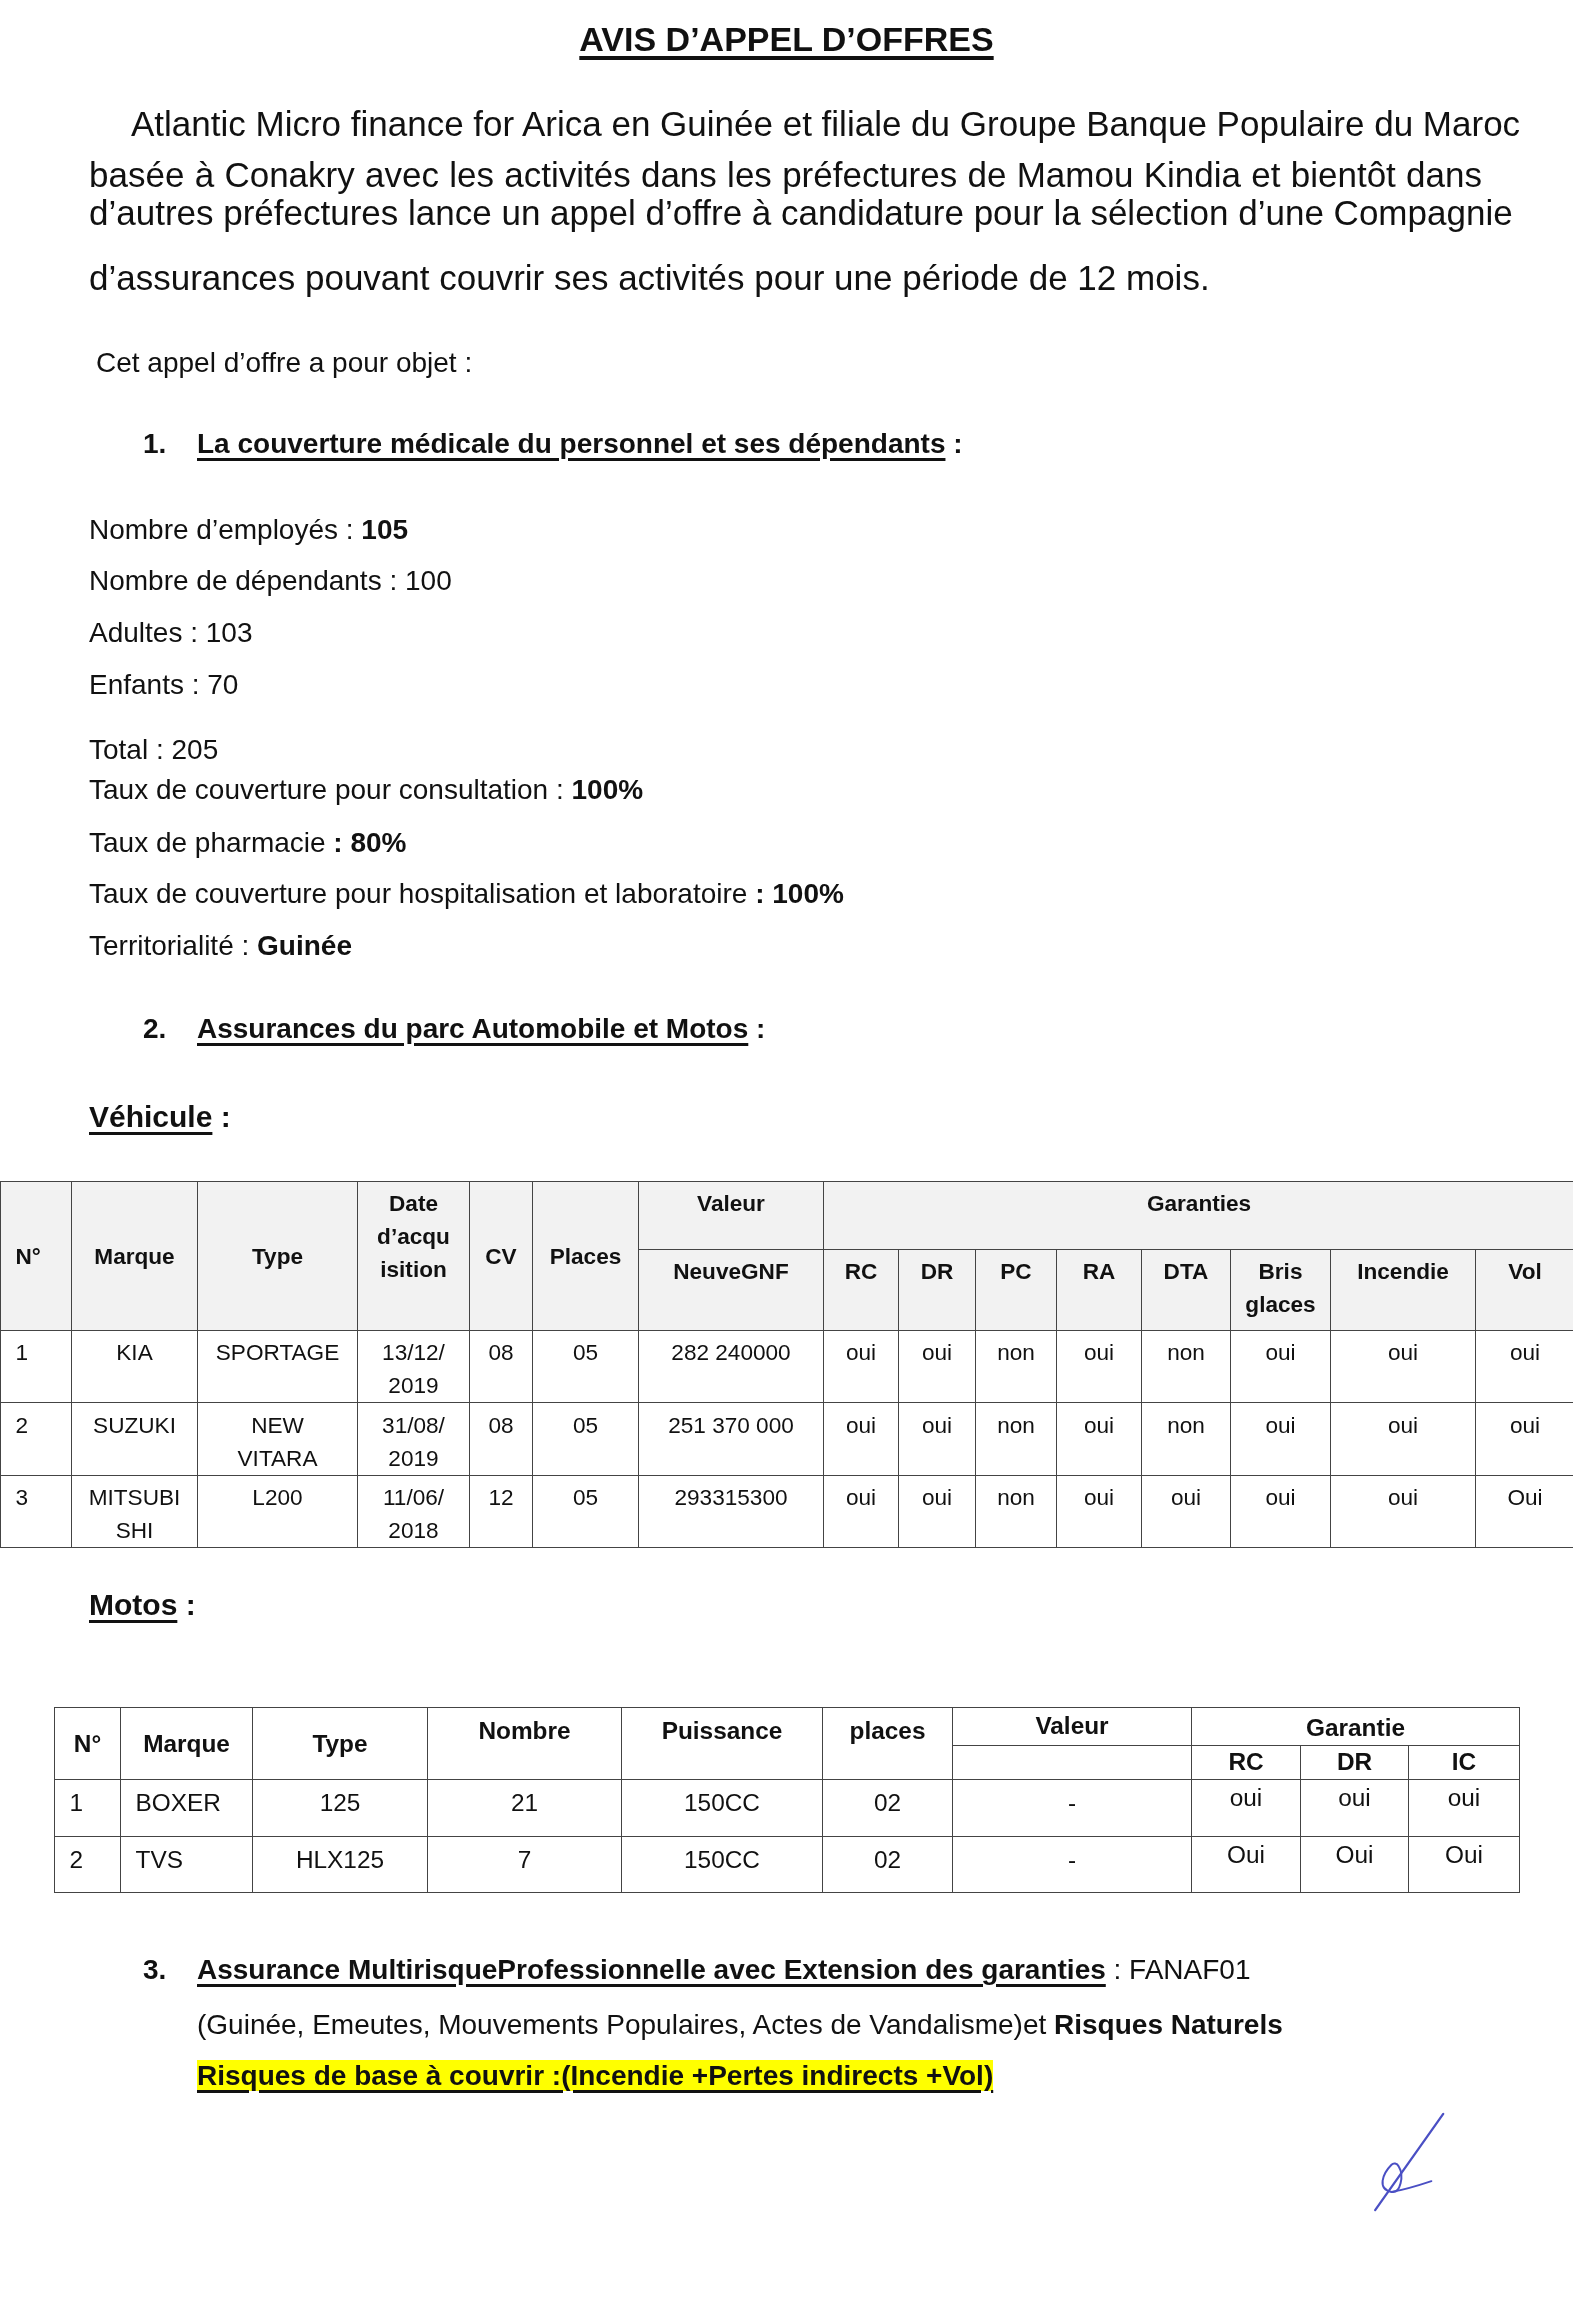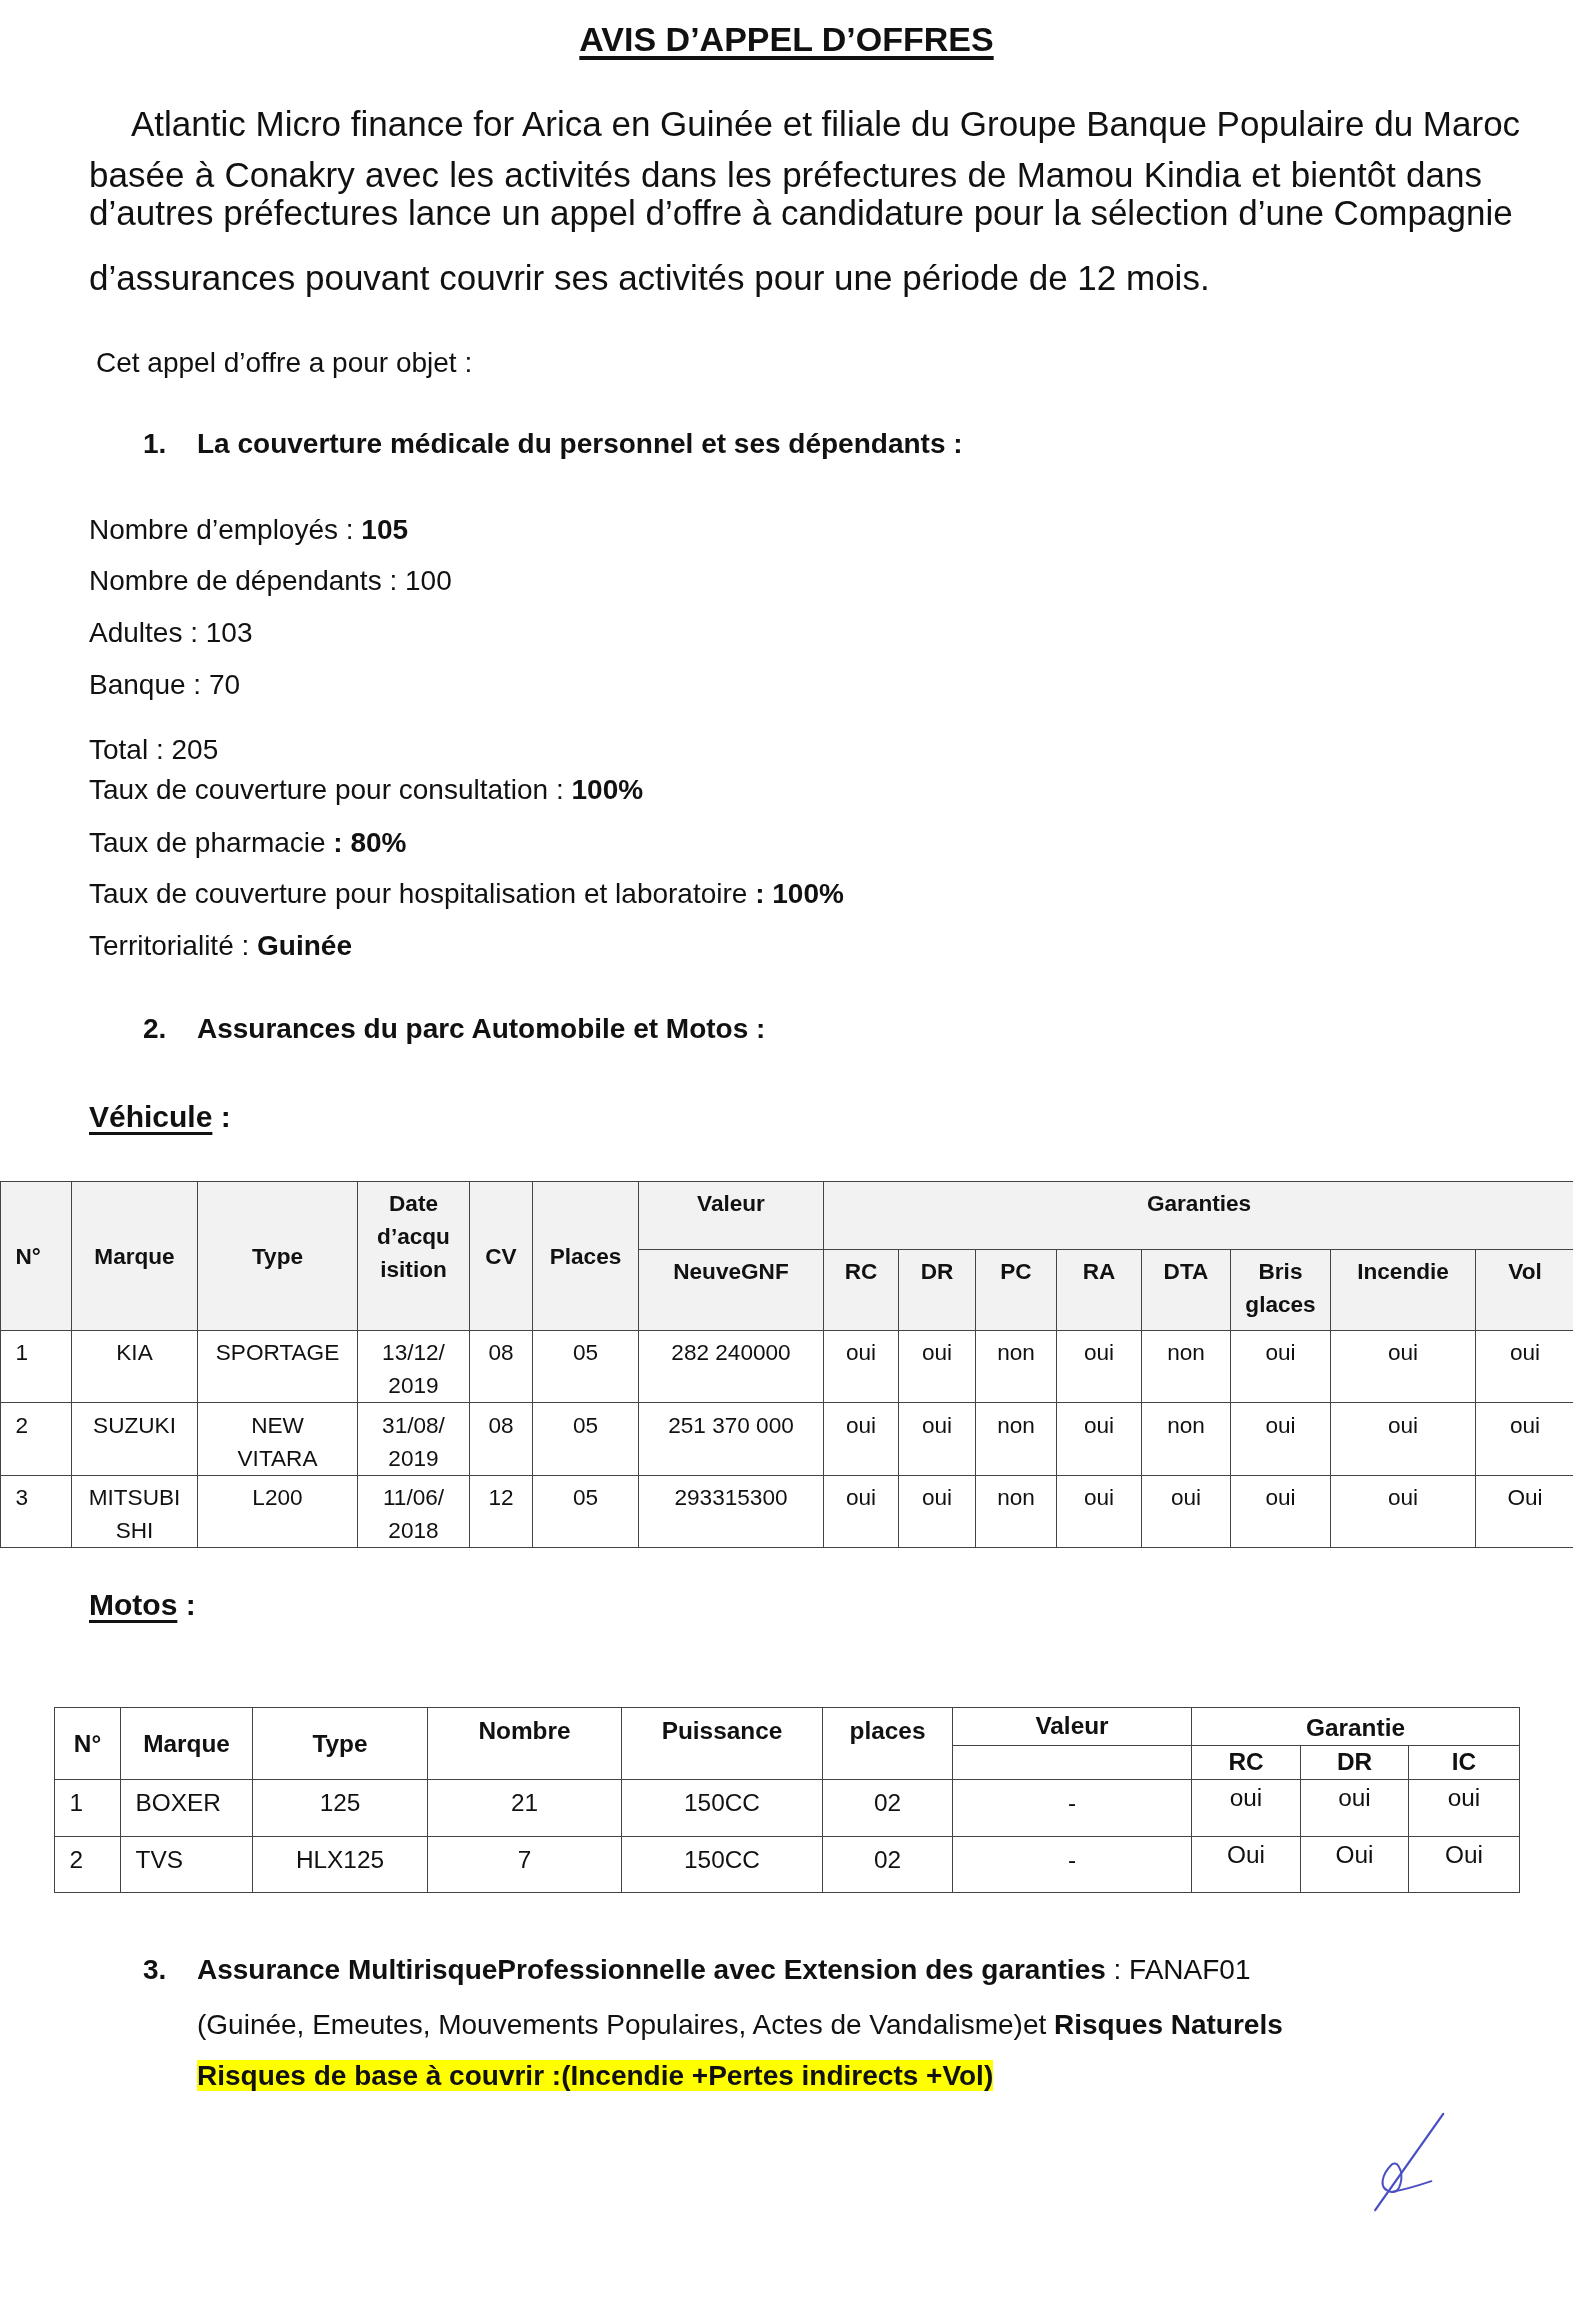--- a/index.html
+++ b/index.html
@@ -7,21 +7,21 @@
          font-family:"Liberation Sans", sans-serif; color:#111111; }
   .abs { position:absolute; }
   .title { left:0; width:1573px; top:20px; text-align:center; font-size:34px; font-weight:bold; }
   .title span { text-decoration:underline; text-decoration-thickness:3.6px; text-underline-offset:5.4px; }
   .pline { left:89px; width:1393px; font-size:35px; line-height:33px; text-align:justify; text-align-last:justify; white-space:nowrap; }
   .pline.first { left:131px; width:1351px; }
   .pline.last { text-align-last:left; }
   .body-text { font-size:28px; line-height:33px; }
   .heading { font-size:28px; font-weight:bold; }
   .heading .num { display:inline-block; width:54px; }
-  .heading .u { text-decoration-thickness:2.7px; text-underline-offset:4.5px; }
+  .heading .u { text-decoration:underline; text-decoration-thickness:2.7px; text-underline-offset:4.5px; }
   .heading .plain { font-weight:normal; }
   .item { left:89px; font-size:28px; line-height:33px; }
   .item b { font-weight:bold; }
   .sub { left:89px; font-size:30px; font-weight:bold; }
   .sub .u { text-decoration:underline; text-decoration-thickness:2.7px; text-underline-offset:4.5px; }
 
   table { border-collapse:collapse; position:absolute; table-layout:fixed; }
   td, th { border:1.8px solid #444; padding:0; vertical-align:top; }
   #t1 { left:0; top:1181px; width:1573px; font-size:22.6px; }
   #t1 th { background:#f2f2f2; font-weight:bold; text-align:center; line-height:33px; padding-top:5.4px; }
@@ -47,21 +47,21 @@
 
 <div class="abs body-text" style="left:96px; top:346px;">Cet appel d’offre a pour objet :</div>
 
 <div class="abs heading" style="left:143px; top:428px;">
   <span class="num">1.</span><span class="u">La couverture médicale du personnel et ses dépendants</span><span> :</span>
 </div>
 
 <div class="abs item" style="top:513px;"><span>Nombre d’employés : </span><b>105</b></div>
 <div class="abs item" style="top:564px;"><span>Nombre de dépendants : </span><span>100</span></div>
 <div class="abs item" style="top:616px;"><span>Adultes : </span><span>103</span></div>
-<div class="abs item" style="top:668px;"><span>Banque : </span><span>70</span></div>
+<div class="abs item" style="top:668px;"><span>Enfants : </span><span>70</span></div>
 <div class="abs item" style="top:721px;margin-top:12px;"><span>Total : </span><span>205</span></div>
 <div class="abs item" style="top:773px;"><span>Taux de couverture pour consultation : </span><b>100%</b></div>
 <div class="abs item" style="top:826px;"><span>Taux de pharmacie </span><b>: 80%</b></div>
 <div class="abs item" style="top:877px;"><span>Taux de couverture pour hospitalisation et laboratoire </span><b>: 100%</b></div>
 <div class="abs item" style="top:929px;"><span>Territorialité : </span><b>Guinée</b></div>
 
 <div class="abs heading" style="left:143px; top:1013px;">
   <span class="num">2.</span><span class="u">Assurances du parc Automobile et Motos</span><span> :</span>
 </div>
 

